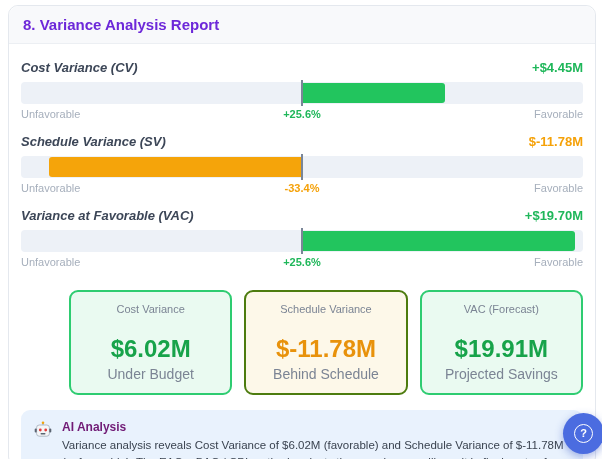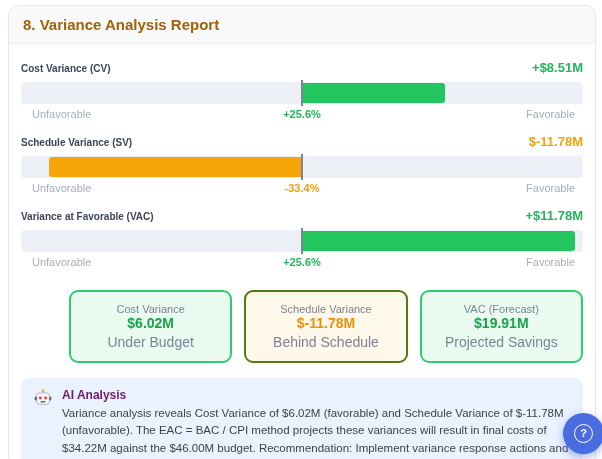--- a/index.html
+++ b/index.html
@@ -12,47 +12,47 @@
   .report-card{
     position:absolute;left:8px;top:5px;width:588px;height:462px;
     background:#fff;border:1px solid #e4e8ee;border-radius:10px;
     box-sizing:border-box;
   }
   .report-header{
     height:37px;display:flex;align-items:center;padding:0 14px;
     background:#f8f9fb;border-bottom:1px solid #eceff3;
     border-radius:10px 10px 0 0;
   }
-  .report-title{font-size:15px;font-weight:700;color:#a16207;}
+  .report-title{font-size:15px;font-weight:700;color:#6d28d9;}
   .report-body{padding:16px 12px 0;}
 
   
   .vrow{margin-bottom:11px;}
   .vrow-head{display:flex;justify-content:space-between;align-items:baseline;margin-bottom:7px;}
-  .vrow-label{font-size:10px;font-weight:700;color:#3c4657;}
+  .vrow-label{font-size:13px;font-weight:700;color:#3c4657;font-style:italic;}
   .vrow-value{font-size:13px;font-weight:700;}
   .vrow.positive .vrow-value,.vrow.positive .vrow-pct{color:#1db954;color:#1fb75a;}
   .vrow.negative .vrow-value,.vrow.negative .vrow-pct{color:#f5a108;}
   .track{position:relative;height:22px;background:#edf1f7;border-radius:4px;}
   .bar-fill{position:absolute;top:1px;bottom:1px;}
   .vrow.positive .bar-fill{left:50%;background:#22c55e;border-radius:0 3px 3px 0;}
   .vrow.negative .bar-fill{right:50%;background:#f5a40a;border-radius:3px 0 0 3px;}
   .center-marker{position:absolute;left:50%;top:-2px;bottom:-2px;width:2px;margin-left:-1px;background:#7a8698;}
   .scale{position:relative;margin-top:4px;height:15px;font-size:11px;color:#a6afbc;}
-  .scale-left{position:absolute;left:11px;}
-  .scale-right{position:absolute;right:8px;}
+  .scale-left{position:absolute;left:0;}
+  .scale-right{position:absolute;right:0;}
   .scale-center{position:absolute;left:50%;transform:translateX(-50%);font-weight:700;}
 
   
   .cards{display:flex;gap:12px;margin-top:19px;padding-left:48px;}
   .vcard{flex:1;text-align:center;padding:11px 6px;border-radius:9px;box-sizing:border-box;}
   .vcard.positive{border:2px solid #2ecc71;background:#eafaf1;}
   .vcard.negative{border:2px solid #4d7c0f;background:#fdf8e9;}
   .vcard-title{font-size:11px;color:#7b8494;}
-  .vcard-value{font-size:14px;font-weight:800;margin:0 0 3px;}
+  .vcard-value{font-size:24px;font-weight:800;margin:20px 0 3px;}
   .vcard.positive .vcard-value{color:#17a34a;}
   .vcard.negative .vcard-value{color:#e8920b;}
   .vcard-sub{font-size:14px;color:#7b8494;}
 
   
   .ai-panel{display:flex;gap:10px;margin-top:15px;background:#e9f2fd;border-radius:9px;padding:10px 13px;}
   .ai-icon{flex:0 0 auto;padding-top:1px;}
   .ai-content{flex:1;}
   .ai-title{font-size:12px;font-weight:700;color:#701a75;margin-bottom:3px;}
   .ai-text{font-size:11.5px;line-height:1.5;color:#3a4350;}
@@ -76,21 +76,21 @@
 
   <div class="report-header">
     <span class="report-title">8. Variance Analysis Report</span>
   </div>
 
   <div class="report-body">
 
     <section class="vrow positive">
       <div class="vrow-head">
         <span class="vrow-label">Cost Variance (CV)</span>
-        <span class="vrow-value">+$8.51M</span>
+        <span class="vrow-value">+$4.45M</span>
       </div>
       <div class="track">
         <div class="bar-fill" style="width: 25.5%;"></div>
         <div class="center-marker"></div>
       </div>
       <div class="scale">
         <span class="scale-left">Unfavorable</span>
         <span class="scale-center vrow-pct">+25.6%</span>
         <span class="scale-right">Favorable</span>
       </div>
@@ -108,21 +108,21 @@
       <div class="scale">
         <span class="scale-left">Unfavorable</span>
         <span class="scale-center vrow-pct">-33.4%</span>
         <span class="scale-right">Favorable</span>
       </div>
     </section>
 
     <section class="vrow positive">
       <div class="vrow-head">
         <span class="vrow-label">Variance at Favorable (VAC)</span>
-        <span class="vrow-value">+$11.78M</span>
+        <span class="vrow-value">+$19.70M</span>
       </div>
       <div class="track">
         <div class="bar-fill" style="width: 48.5%;"></div>
         <div class="center-marker"></div>
       </div>
       <div class="scale">
         <span class="scale-left">Unfavorable</span>
         <span class="scale-center vrow-pct">+25.6%</span>
         <span class="scale-right">Favorable</span>
       </div>

